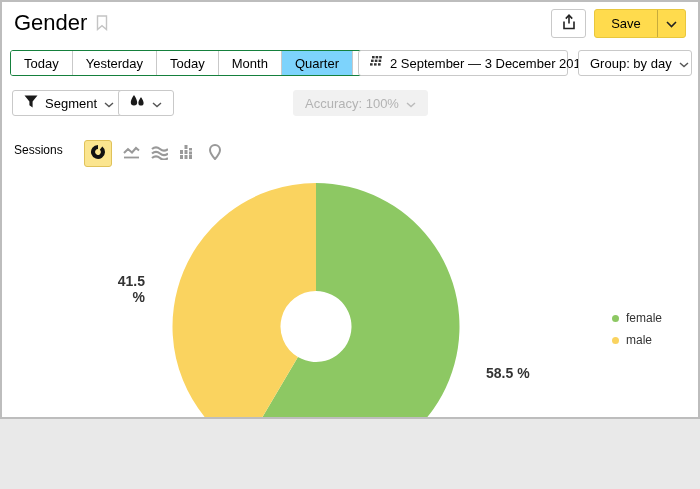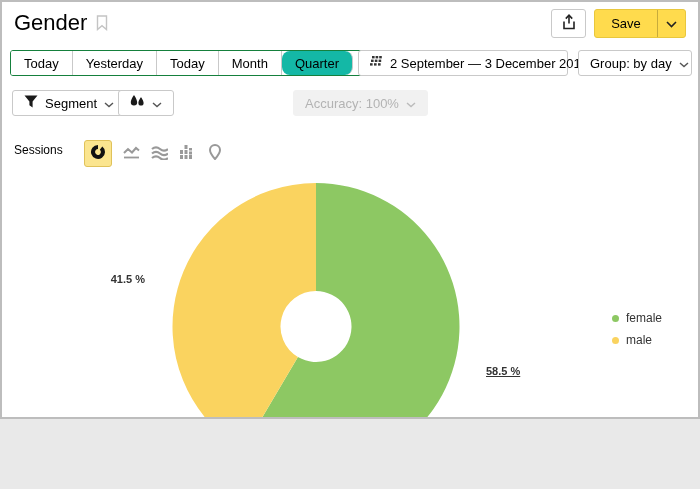--- a/index.html
+++ b/index.html
@@ -23,44 +23,44 @@
   }
   .save-main { flex:1; border:none; background:transparent; font:13px "Liberation Sans", sans-serif; color:#000000; cursor:pointer; }
   .save-caret { width:28px; border:none; border-left:1px solid rgba(0,0,0,0.22); background:transparent; cursor:pointer;
     display:flex; align-items:center; justify-content:center; }
   
   .seg-group { position:absolute; left:8px; top:48px; display:inline-flex; height:26px;
     border:1px solid #15803d; border-radius:3px; overflow:hidden; background:#fff; }
   .seg { border:none; border-right:1px solid #c9c9c9; background:#fff; padding:0 13px;
     font:13px "Liberation Sans", sans-serif; color:#000; cursor:pointer; }
   .seg:last-child { border-right:none; }
-  .seg.selected { background:#14b8a6;border-radius:8px; }
+  .seg.selected { background:#7dd3fc; }
   .btn {
     display:inline-flex; align-items:center; gap:7px; height:26px; padding:0 11px;
     background:#fff; border:1px solid #c9c9c9; border-radius:3px;
     font:13px "Liberation Sans", sans-serif; color:#000; cursor:pointer; white-space:nowrap;
   }
   .date-btn { position:absolute; left:356px; top:48px; width:210px; justify-content:flex-start; height:26px; }
   .group-btn { position:absolute; left:576px; top:48px; width:114px; justify-content:space-between; height:26px; }
   
   .segment-btn  { position:absolute; left:10px;  top:88px; }
   .compare-btn  { position:absolute; left:116px; top:88px; }
   .accuracy-btn { position:absolute; left:291px; top:88px; background:#f1f1f1; border-color:#f1f1f1; color:#b3b3b3; cursor:default; }
   
   .metric-label { position:absolute; left:12px; top:141px; font-size:12px; color:#000; }
   .chart-types { position:absolute; left:82px; top:138px; height:27px; display:flex; align-items:center; gap:10px; }
   .ct-btn { width:18px; height:27px; display:flex; align-items:center; justify-content:center;
     background:transparent; border:1px solid transparent; border-radius:3px; cursor:pointer; padding:0; }
   .ct-btn.selected { width:28px; background:#fbe58f; border-color:#e0c25a; }
   
   .chart-area { position:absolute; left:0; top:168px; width:696px; height:315px; }
   .donut-svg { position:absolute; left:0; top:0; }
-  .slice-label { position:absolute; font-size:11px; font-weight:bold; color:#333; }
+  .slice-label { position:absolute; font-size:14px; font-weight:bold; color:#333; }
   .slice-label.left  { left:101px; top:103px; width:42px; text-align:right; }
-  .slice-label.right { left:484px; top:195px;text-decoration:underline; }
+  .slice-label.right { left:484px; top:195px; }
   .legend { position:absolute; left:610px; top:137px; }
   .legend-row { display:flex; align-items:center; height:22px; cursor:pointer; }
   .legend-dot { width:7px; height:7px; border-radius:50%; margin-right:7px; flex:none; }
   .legend-label { font-size:12px; color:#333; }
 </style>
 </head>
 <body>
 
 <div class="frame">
 

